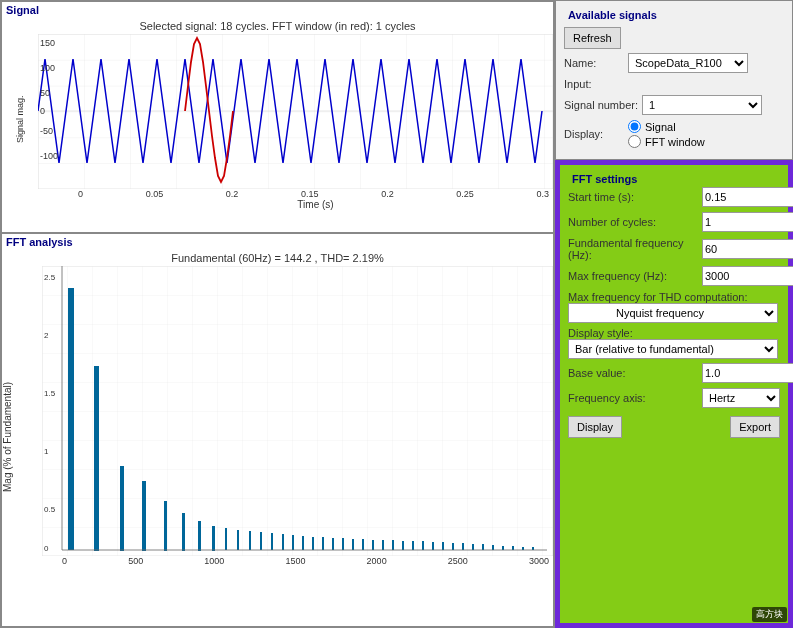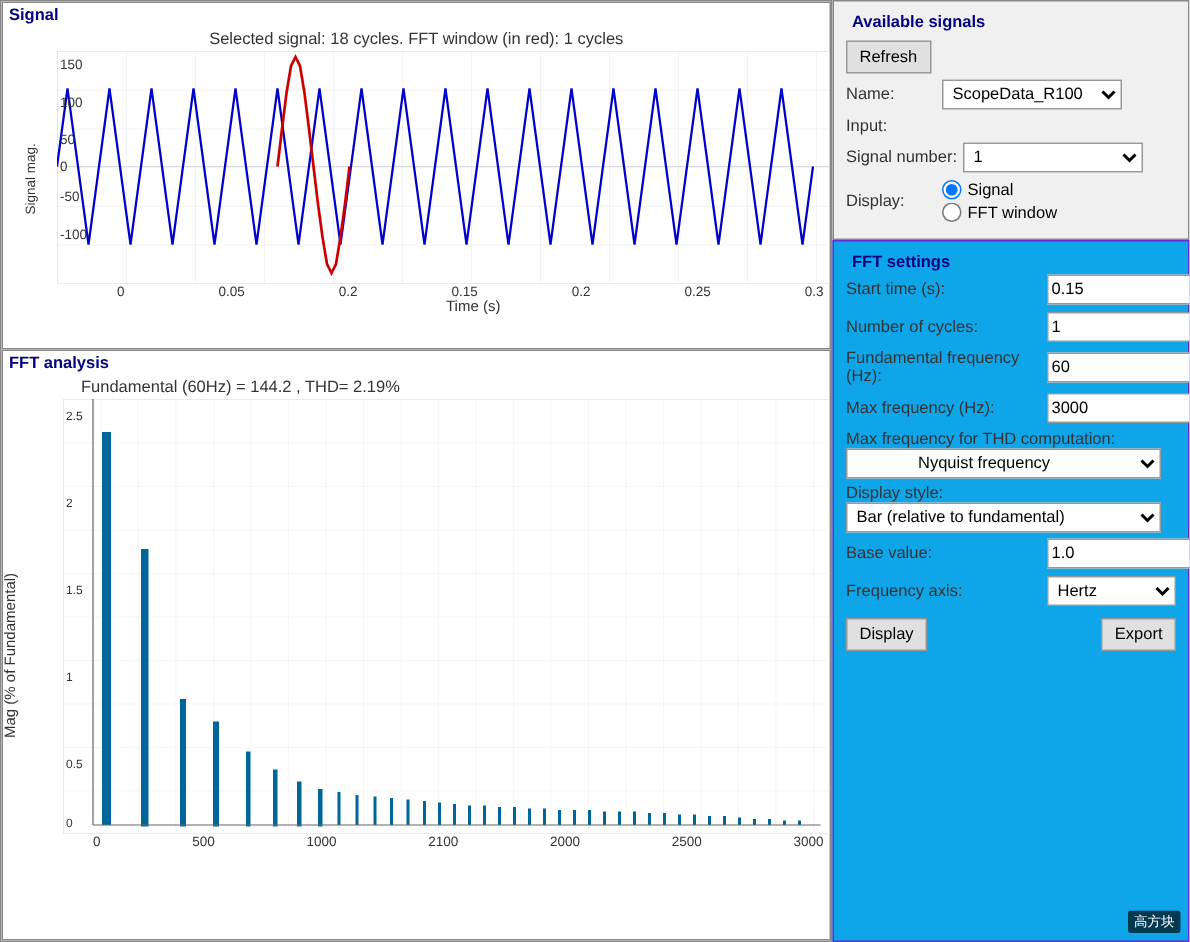--- a/index.html
+++ b/index.html
@@ -49,25 +49,24 @@
       padding: 2px 0;
     }
     
     .fft-section {
       border: 1px solid #888;
       background: #fff;
       flex: 1;
       position: relative;
     }
     .fft-chart-title {
-      text-align: left;
-      font-size: 11px;
-      color: #333;
-      padding: 2px 4px;
-      margin-left: 48px;
+      text-align: center;
+      font-size: 11px;
+      color: #333;
+      padding: 2px 16px;
     }
     .fft-chart-area {
       display: flex;
       width: 100%;
       height: calc(100% - 50px);
     }
     .y-axis-label {
       writing-mode: vertical-rl;
       transform: rotate(180deg);
       font-size: 10px;
@@ -82,22 +81,22 @@
       position: relative;
     }
     
     .available-signals {
       border: 1px solid #888;
       background: #f0f0f0;
       padding: 6px 8px;
       flex: 0 0 auto;
     }
     .fft-settings {
-      border: 1px solid #6d28d9;
-      background: #0ea5e9;
+      border: 5px solid #6d28d9;
+      background: #84cc16;
       padding: 6px 8px;
       flex: 1;
     }
     .panel-row {
       display: flex;
       align-items: center;
       margin-bottom: 5px;
       gap: 4px;
     }
     .panel-label {
@@ -324,21 +323,21 @@
             <rect x="480" y="281" width="2" height="3" fill="#006699"></rect>
             <rect x="490" y="281" width="2" height="3" fill="#006699"></rect>
 
             <line x1="20" y1="284" x2="505" y2="284" stroke="#666" stroke-width="0.8"></line>
             <line x1="20" y1="0" x2="20" y2="284" stroke="#666" stroke-width="0.8"></line>
           </svg>
           <div class="x-axis-labels" style="padding-left:20px;">
             <span>0</span>
               <span>500</span>
               <span>1000</span>
-              <span>2100</span>
+              <span>1500</span>
               <span>2000</span>
               <span>2500</span>
               <span>3000</span>
           </div>
         </div>
       </div>
     </div>
   </div>
 
   <div class="right-panel">

